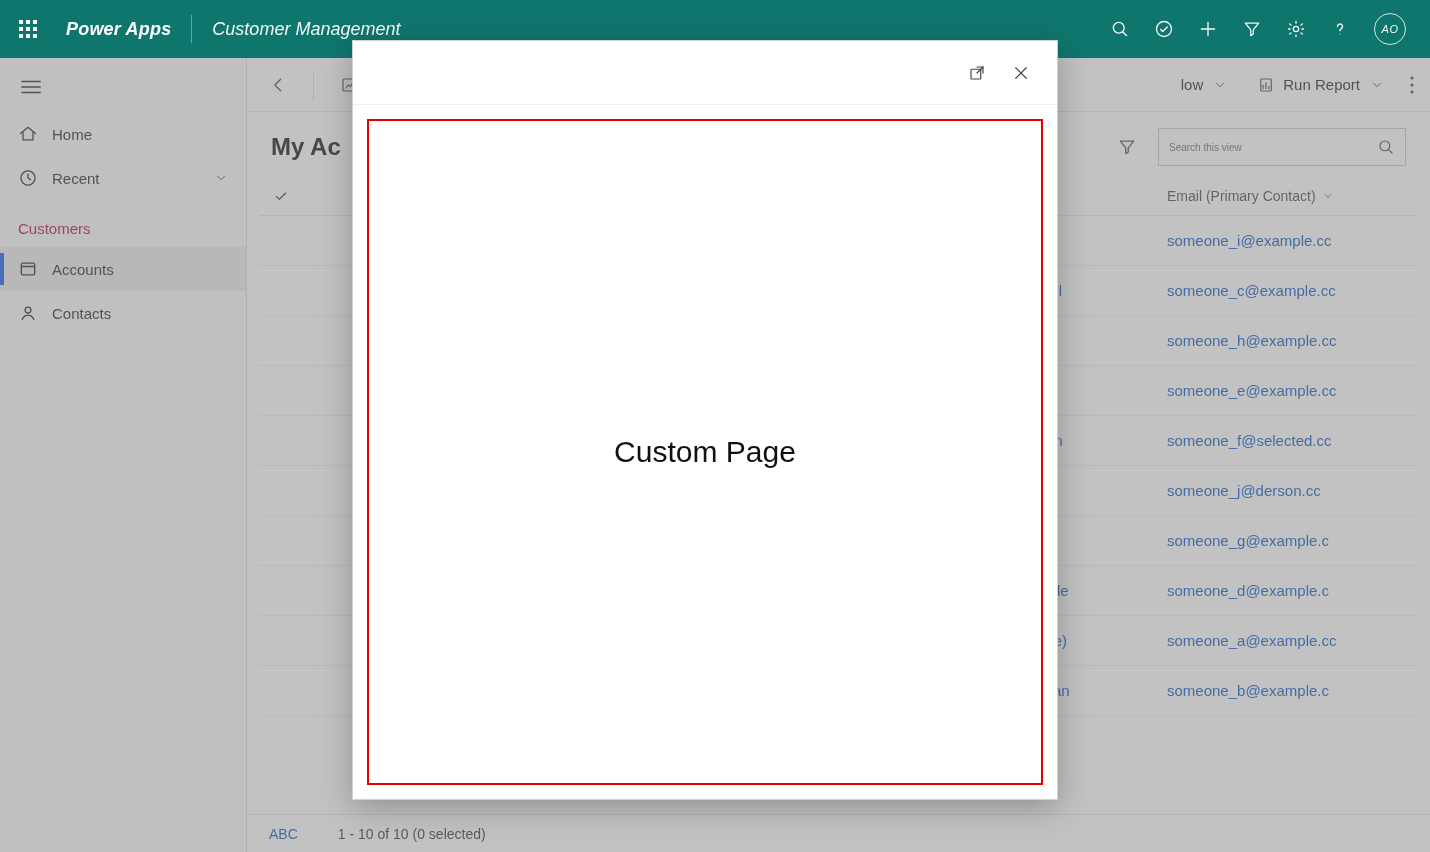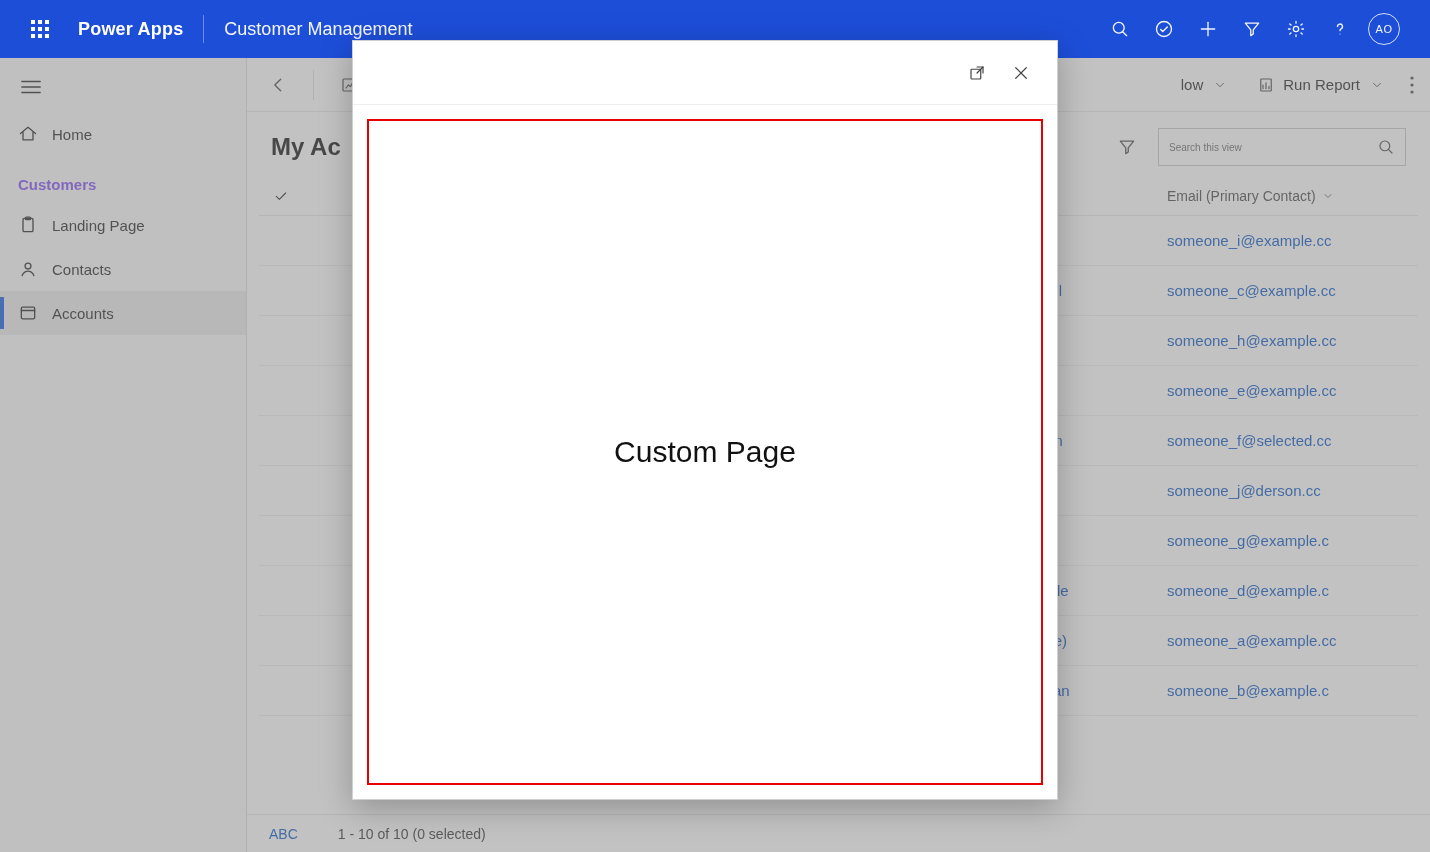--- a/index.html
+++ b/index.html
@@ -1,45 +1,45 @@
 <!DOCTYPE html>
 <html><head>
 <meta charset="utf-8">
 <style>
   * { box-sizing: border-box; margin: 0; padding: 0; font-family: "Segoe UI", -apple-system, sans-serif; }
   html, body { width: 1430px; height: 852px; overflow: hidden; background: #fff; }
 
   
   .topbar {
-    height: 58px; background: #1d4ed8; color: #fff;
-    display: flex; align-items: center; padding: 0 24px;
+    height: 58px; background: #0f766e; color: #fff;
+    display: flex; align-items: center; padding: 0 12px; font-style: italic;
   }
   .topbar .waffle { width: 32px; height:32px; display:flex; align-items:center; justify-content:center; margin-right: 22px; cursor:pointer;}
   .topbar .brand { font-size: 18px; font-weight: 600; letter-spacing: .2px; }
   .topbar .divider { width:1px; height:28px; background: rgba(255,255,255,.35); margin: 0 20px; }
   .topbar .appname { font-size: 18px; font-weight: 400; opacity: .95; }
   .topbar .spacer { flex: 1; }
-  .topbar .icon { width: 44px; height:44px; display:flex; align-items:center; justify-content:center; cursor:pointer; opacity:.95;}
+  .topbar .icon { width: 44px; height:44px; display:flex; align-items:center; cursor:pointer; opacity:.95;}
   .topbar .avatar { width:32px; height:32px; border:1.5px solid rgba(255,255,255,.85); border-radius:50%; display:flex;align-items:center;justify-content:center;font-size:11px;letter-spacing:.5px;}
 
   
   .shell { display:flex; height: calc(852px - 58px); position: relative; }
 
   
   .sidebar {
     width: 247px; border-right: 1px solid #e1e1e1; background: #fbfbfb;
     display:flex; flex-direction:column; padding-top: 12px;
   }
   .sidebar .hamburger { padding: 8px 20px 16px 20px; cursor:pointer; }
   .sidebar .nav-item {
     height: 44px; display:flex; align-items:center; padding: 0 18px; gap: 14px;
     font-size: 15px; color: #333; cursor:pointer;
   }
   .sidebar .nav-item .chev { margin-left:auto; }
-  .sidebar .section-label { font-weight:700; font-size:15px; padding: 20px 18px 10px 18px; color:#8b5cf6;}
+  .sidebar .section-label { font-weight:400; font-size:15px; padding: 20px 18px 10px 18px; color:#be185d;}
   .sidebar .nav-item.active { background:#ededed; position:relative; }
   .sidebar .nav-item.active::before { content:""; position:absolute; left:0; top:6px; bottom:6px; width:4px; background:#2266e3; }
 
   
   .main { flex:1; display:flex; flex-direction:column; background:#fff; position:relative; }
   .cmdbar {
     height: 54px; border-bottom: 1px solid #e7e7e7; display:flex; align-items:center;
     padding: 0 14px; gap: 10px; color:#333;
   }
   .cmdbar .back { width:36px; height:36px; display:flex;align-items:center;justify-content:center; cursor:pointer;}
@@ -190,52 +190,57 @@
     <div class="nav-item">
       <span>
         <svg class="ic" width="20" height="20" viewBox="0 0 24 24" style="color:#333">
             <path d="M3 11.5L12 4l9 7.5"></path>
             <path d="M6 10v9h12v-9"></path>
           </svg>
       </span>
       <span>Home</span>
     </div>
 
-
-
-    <div class="section-label">Customers</div>
-
     <div class="nav-item">
       <span>
         <svg class="ic" width="20" height="20" viewBox="0 0 24 24" style="color:#333">
-            <rect x="6" y="4" width="12" height="16" rx="1.5"></rect>
-            <rect x="9" y="2.5" width="6" height="3" rx="1"></rect>
+            <circle cx="12" cy="12" r="8.5"></circle>
+            <path d="M12 7.5V12l3 2"></path>
           </svg>
       </span>
-      <span>Landing Page</span>
+      <span>Recent</span>
+      <span class="chev">
+        <svg class="ic" width="14" height="14" viewBox="0 0 24 24" style="color:#555">
+            <path d="M6 9l6 6 6-6"></path>
+          </svg>
+      </span>
+    </div>
+
+
+    <div class="section-label">Customers</div>
+
+
+    <div class="nav-item active">
+      <span>
+        <svg class="ic" width="20" height="20" viewBox="0 0 24 24" style="color:#333">
+            <rect x="4" y="5" width="16" height="14" rx="1.5"></rect>
+            <path d="M4 9h16"></path>
+          </svg>
+      </span>
+      <span>Accounts</span>
     </div>
 
     <div class="nav-item">
       <span>
         <svg class="ic" width="20" height="20" viewBox="0 0 24 24" style="color:#333">
             <circle cx="12" cy="8.5" r="3.5"></circle>
             <path d="M5 20c1-4 5-5.5 7-5.5s6 1.5 7 5.5"></path>
           </svg>
       </span>
       <span>Contacts</span>
-    </div>
-
-    <div class="nav-item active">
-      <span>
-        <svg class="ic" width="20" height="20" viewBox="0 0 24 24" style="color:#333">
-            <rect x="4" y="5" width="16" height="14" rx="1.5"></rect>
-            <path d="M4 9h16"></path>
-          </svg>
-      </span>
-      <span>Accounts</span>
     </div>
   </div>
 
   <div class="main">
 
     <div class="cmdbar">
       <div class="back">
         <svg class="ic" width="20" height="20" viewBox="0 0 24 24" style="color:#555">
             <path d="M14 5l-7 7 7 7"></path>
           </svg>

